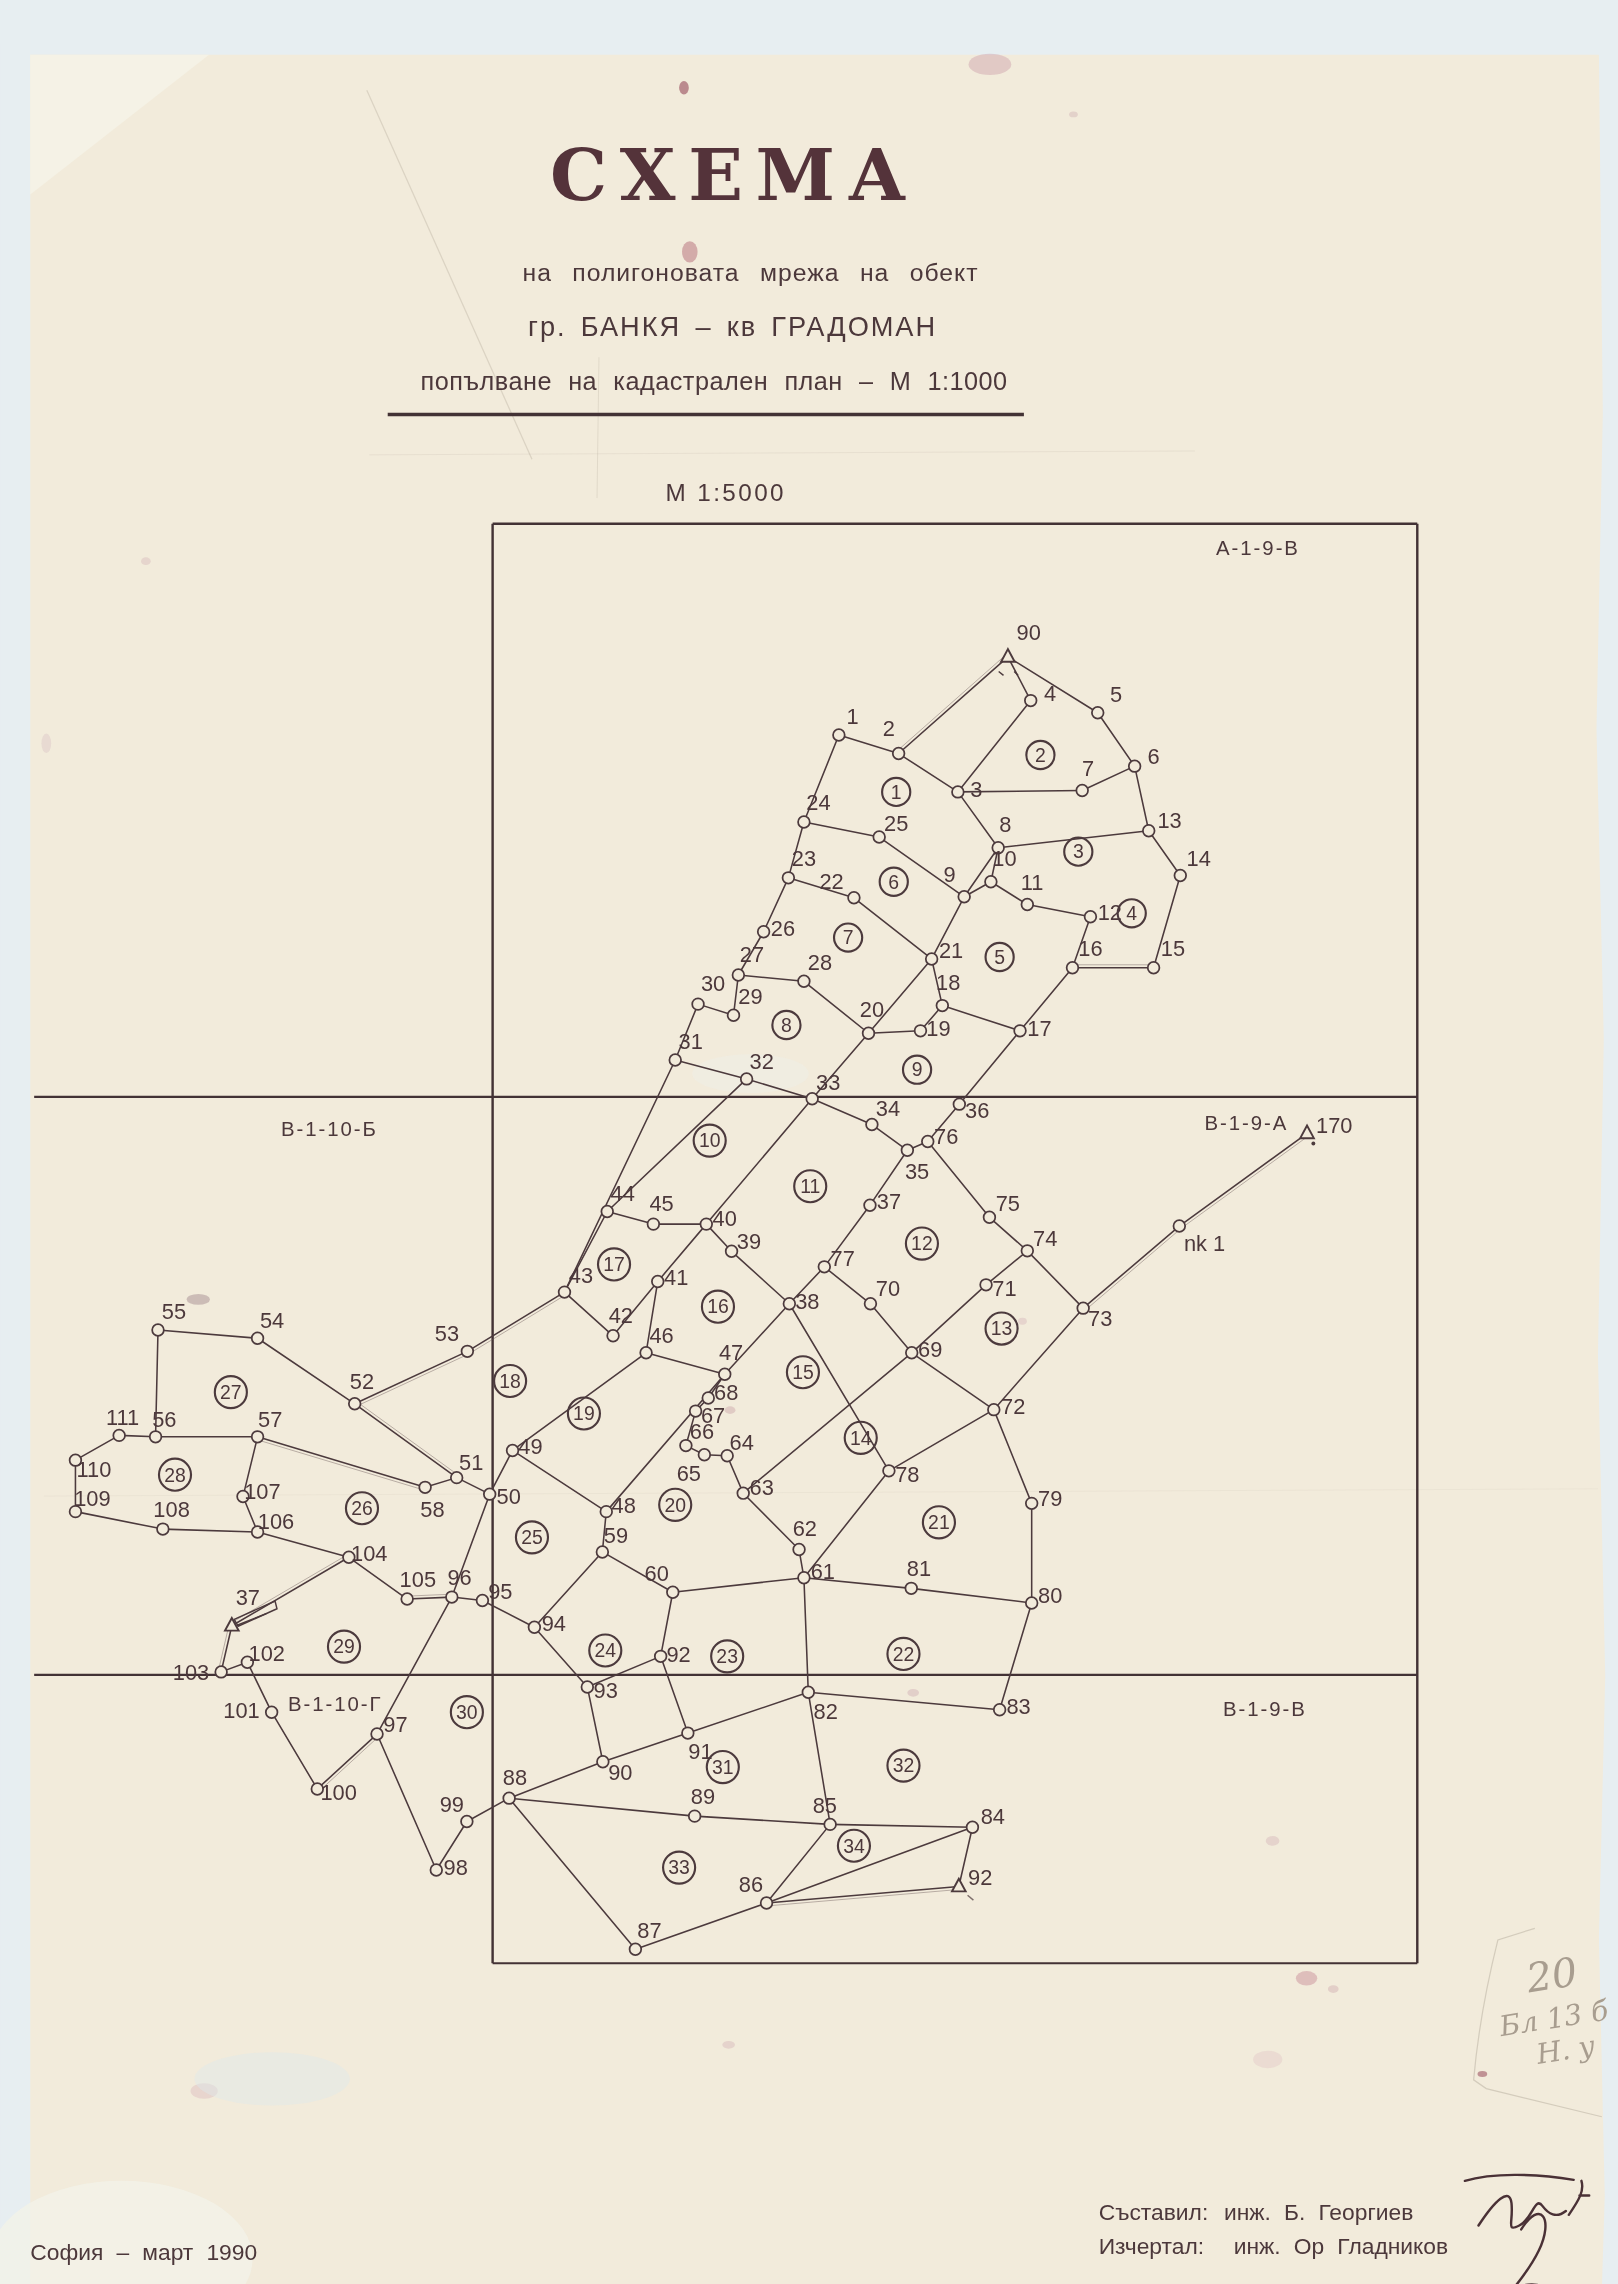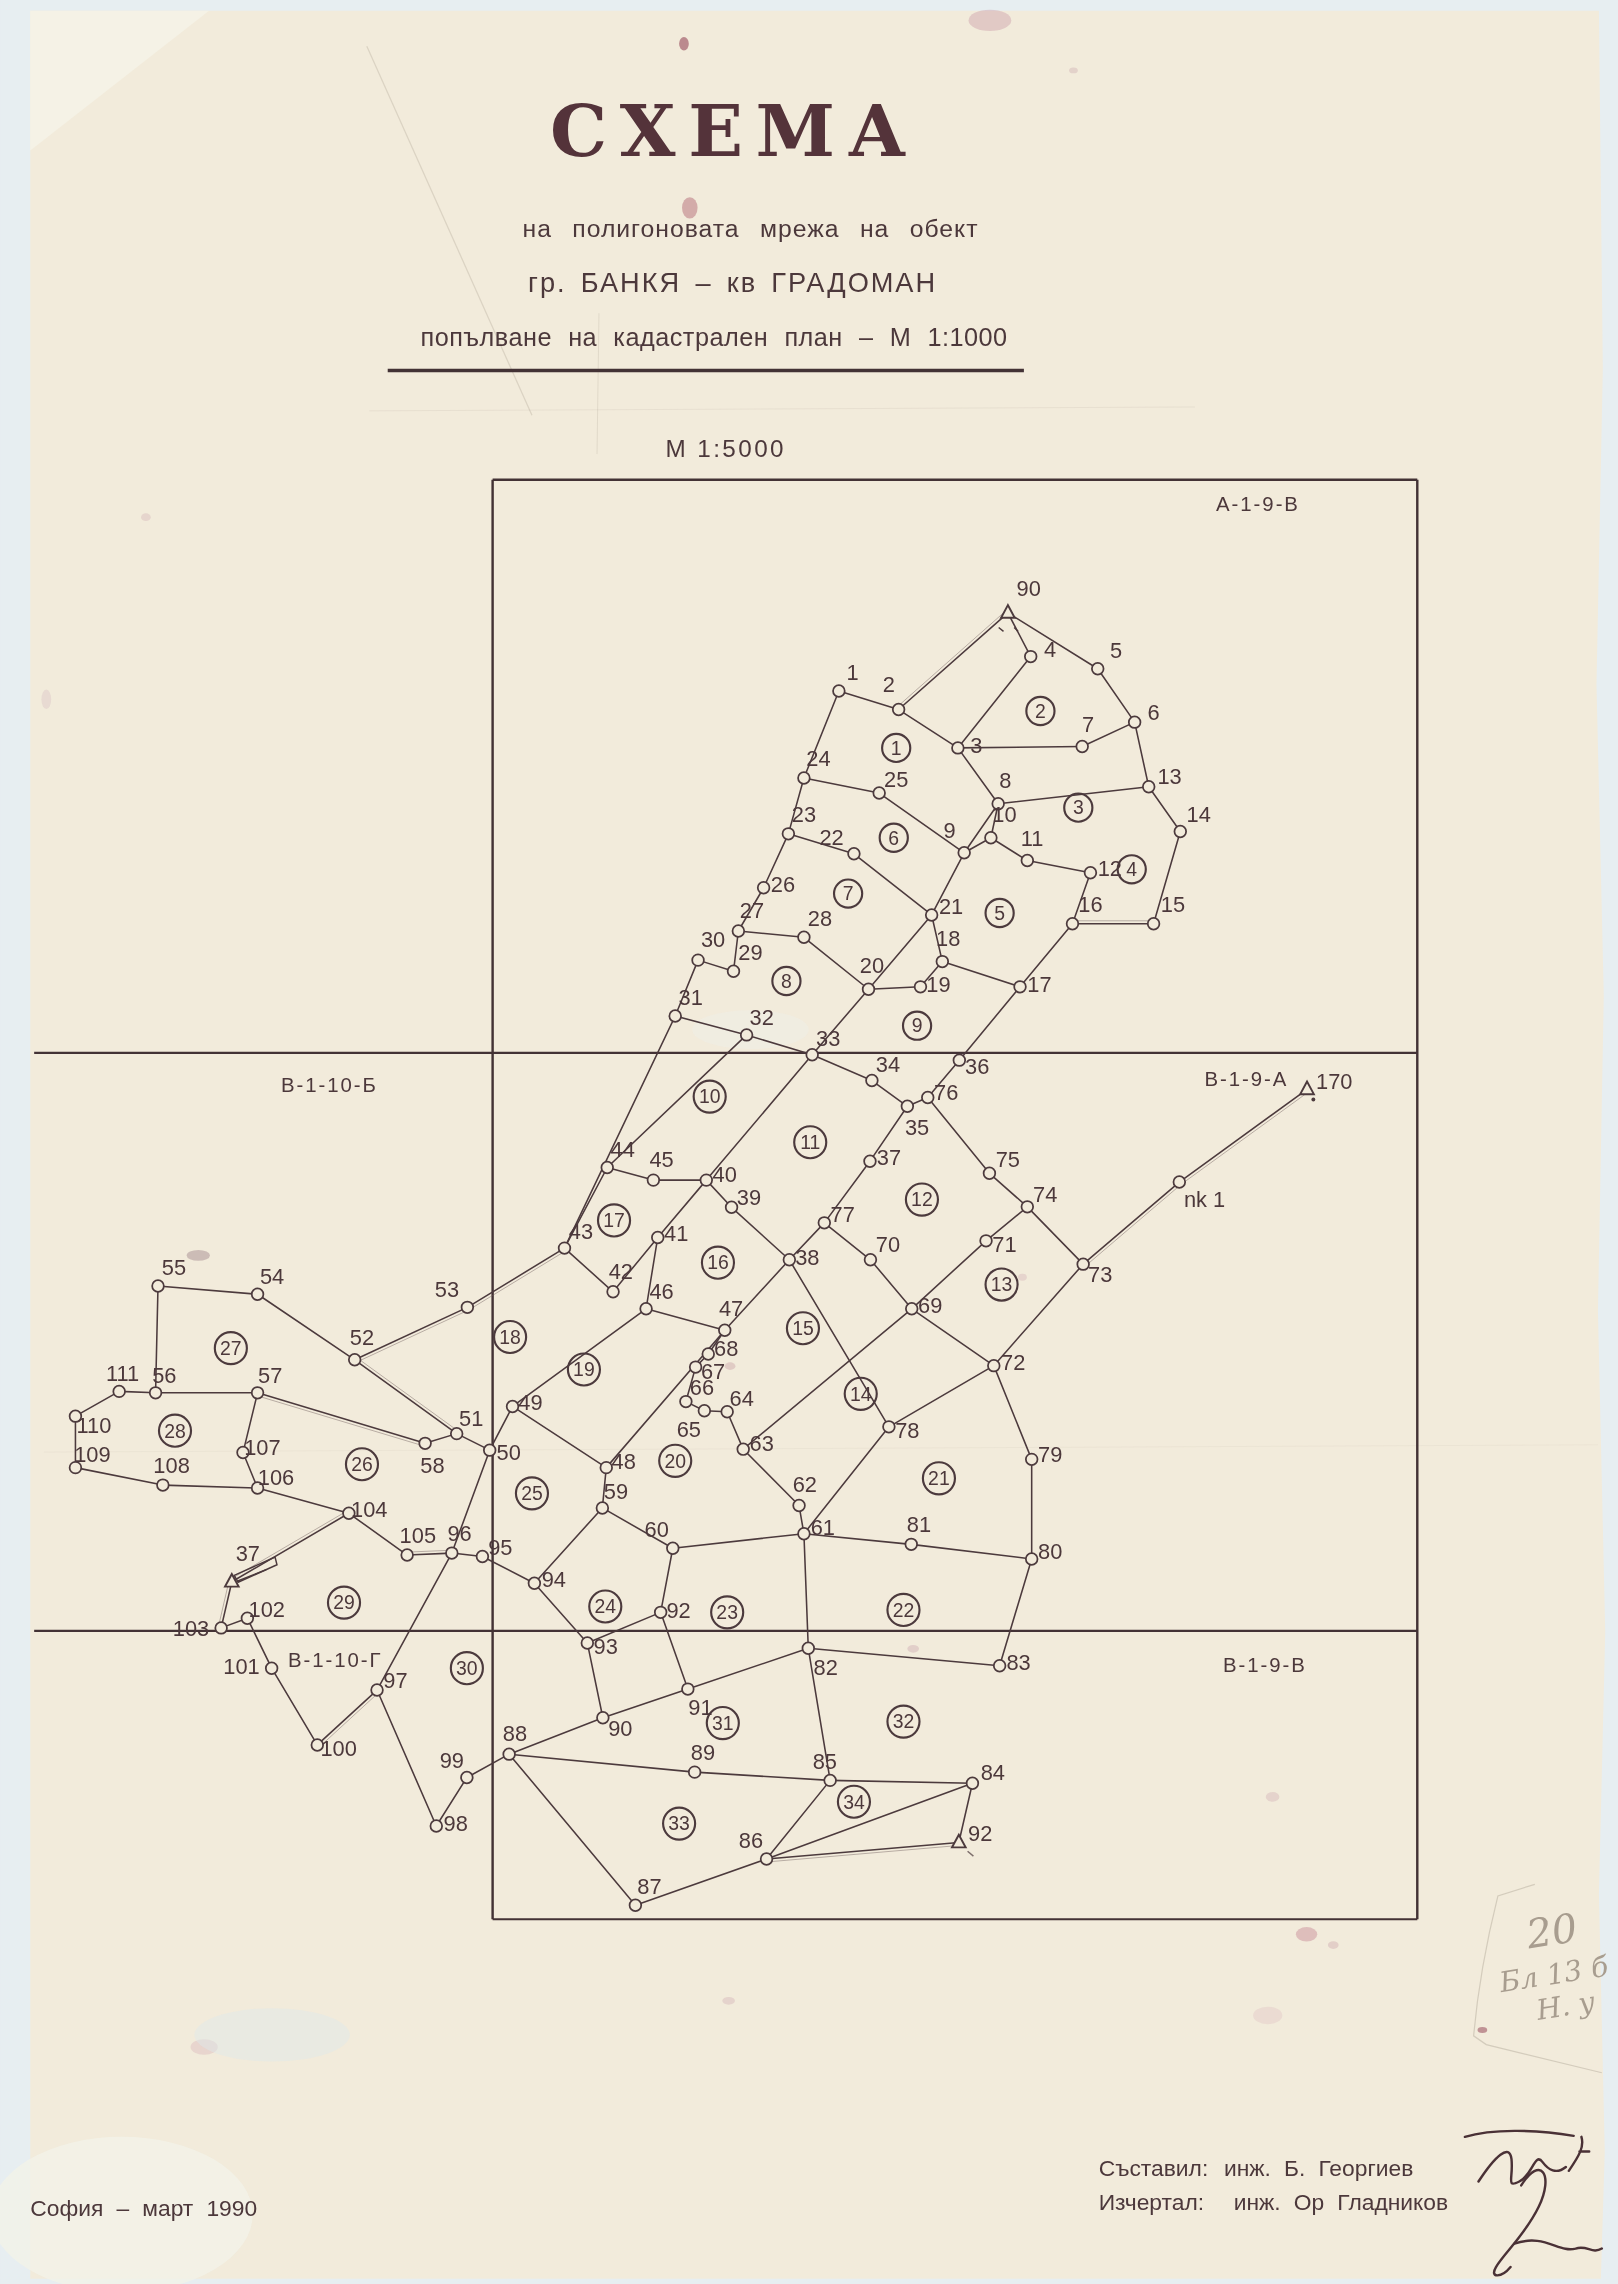--- a/index.html
+++ b/index.html
@@ -1,16 +1,16 @@
 <!DOCTYPE html>
 <html style="font-size:7.8px"><head>
 <meta charset="utf-8">
 <style>
   html,body{margin:0;padding:0;width:1619px;height:2284px;background:#e7eef1;}
-  .page{position:relative;width:1619px;height:1788px;}
+  .page{position:relative;width:1619px;height:1788px;margin-top:44px;}
   svg{position:absolute;left:0;top:0;}
   text{font-family:"Liberation Sans",sans-serif;fill:#4c383b;}
   .title{font-family:"DejaVu Serif",serif;font-weight:bold;font-size:148px;letter-spacing:26px;fill:#54333a;}
   .sub1{font-size:51px;word-spacing:26px;letter-spacing:2px;}
   .sub2{font-size:56px;letter-spacing:4px;word-spacing:10px;}
   .sub3{font-size:52px;word-spacing:18px;letter-spacing:1px;}
   .scale{font-size:50px;letter-spacing:5px;}
   .corner{font-size:42px;letter-spacing:4px;}
   .plabel{font-size:45px;}
   .pnum{font-size:40px;}

